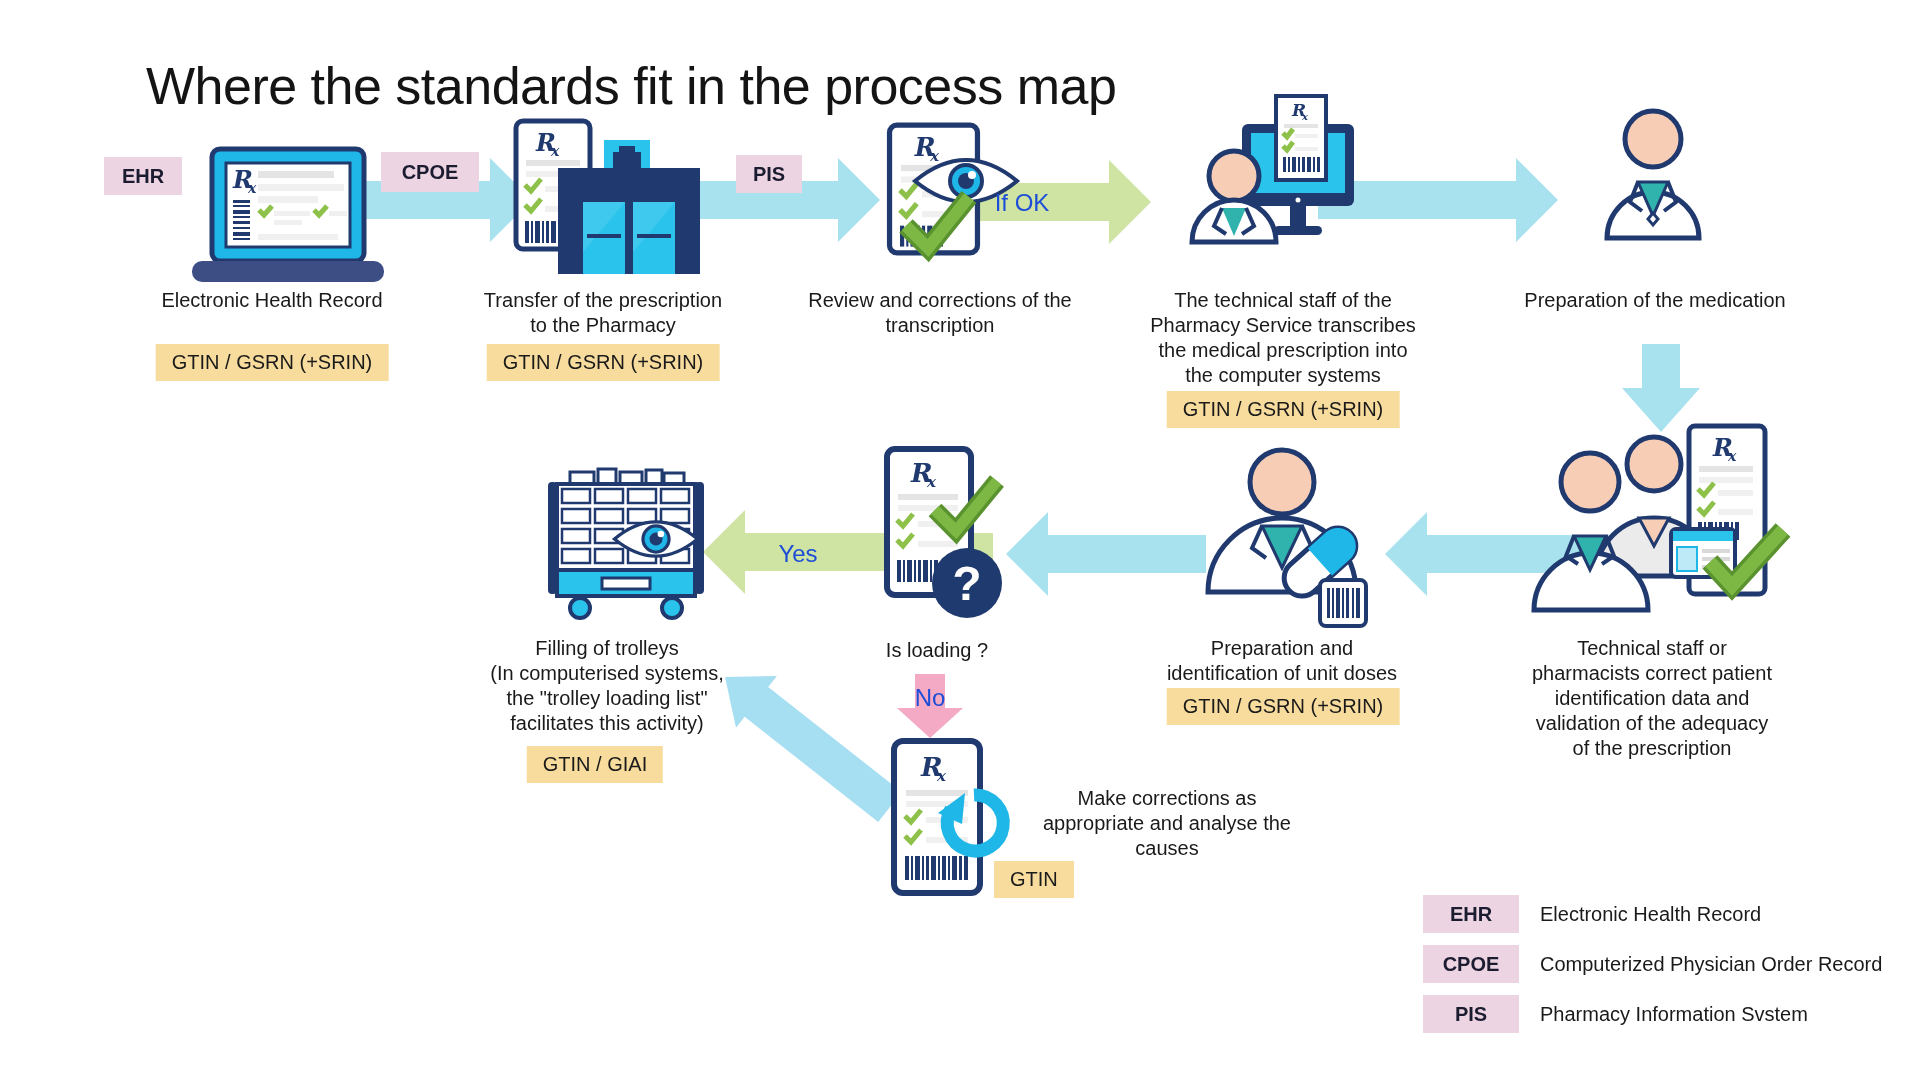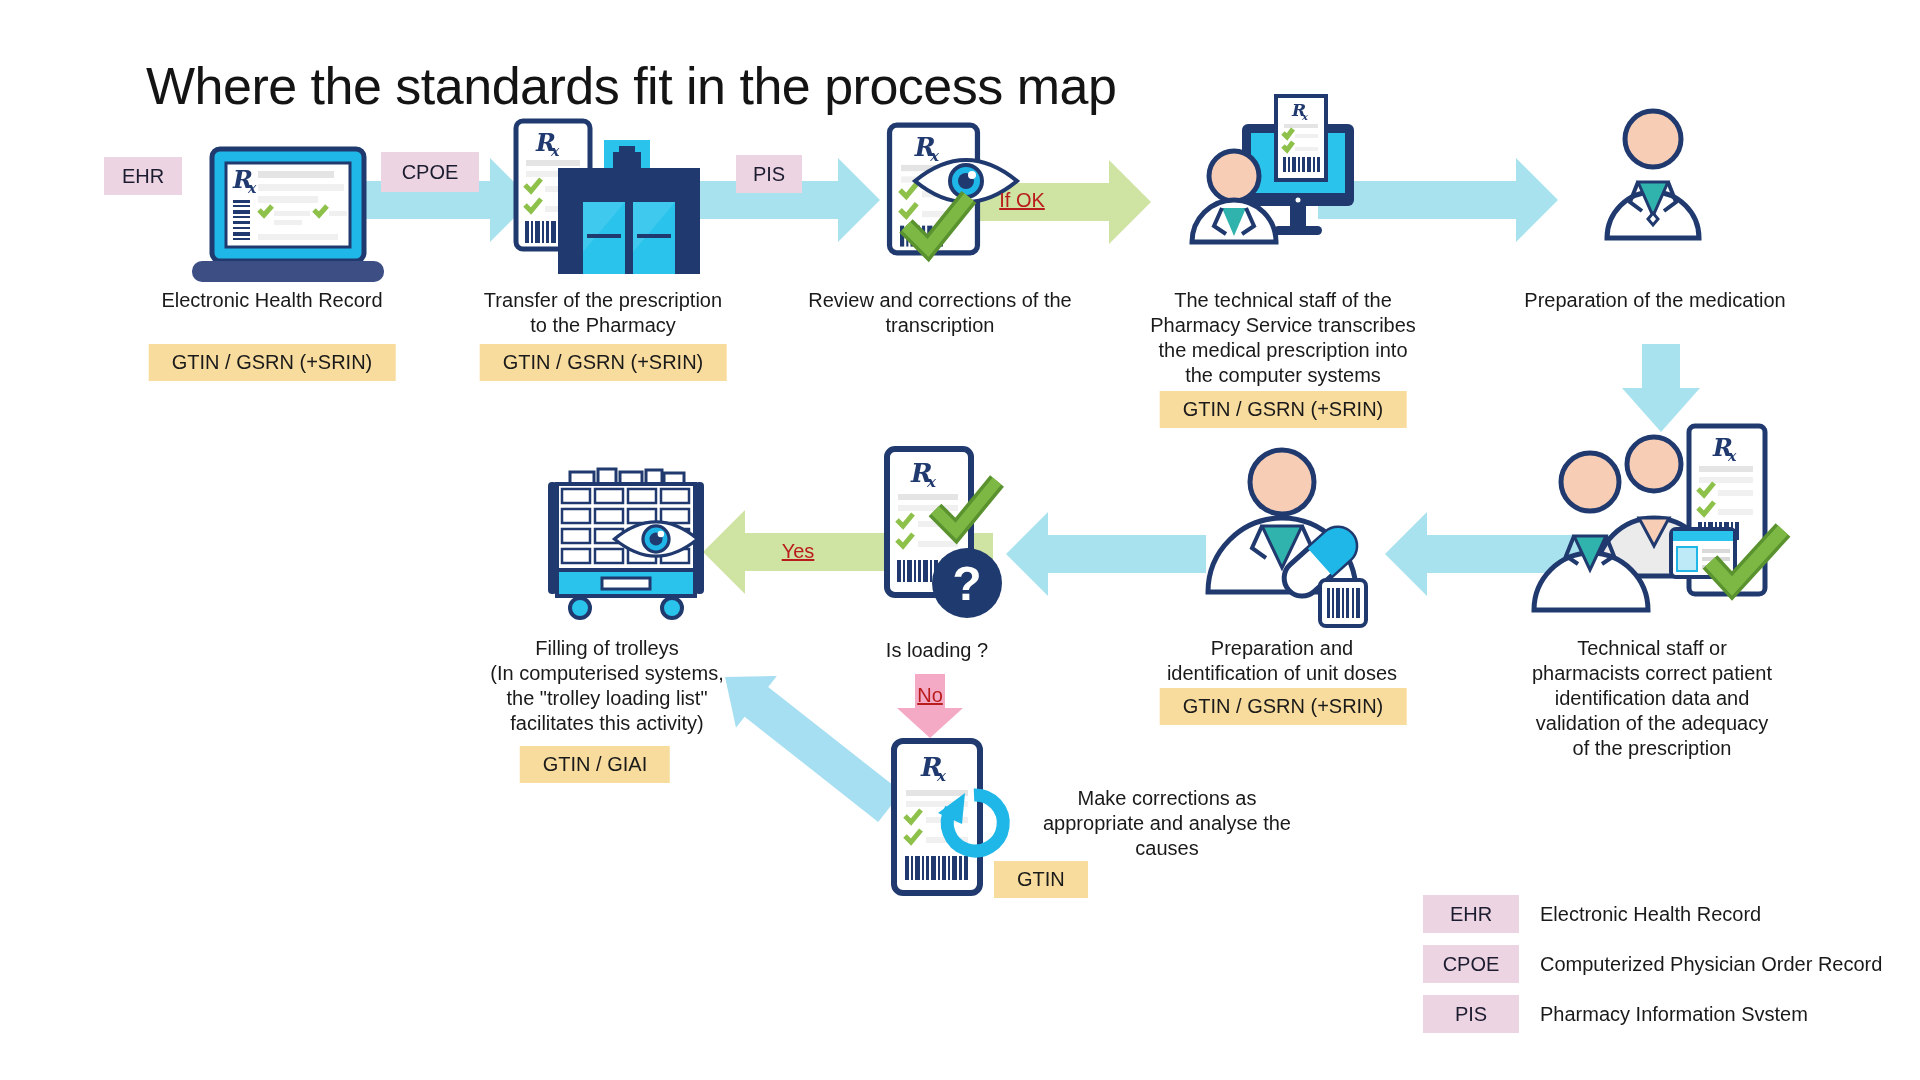--- a/index.html
+++ b/index.html
@@ -17,32 +17,33 @@
     font-size:52px; font-weight:500; letter-spacing:-0.5px; color:#141414;
     white-space:nowrap;
   }
   .caption {
     position:absolute; font-size:20px; line-height:25px; color:#1a1a1a;
     text-align:center; white-space:pre-line; transform:translateX(-50%);
   }
   .caption.left { text-align:center; transform:none; }
   .badge-yellow {
     position:absolute; background:#F8DC9D; color:#1a1a1a;
-    font-size:20px; padding:7px 23px; white-space:nowrap;
+    font-size:20px; padding:7px 16px; white-space:nowrap;
     transform:translateX(-50%);
   }
   .badge-yellow.no-center { transform:none; }
   .tag {
     position:absolute; background:#ECD4E2; color:#1c1c30;
     font-size:20px; display:flex; align-items:center; justify-content:center;
     white-space:nowrap;
+    font-weight:bold;
   }
   .arrow-label {
-    position:absolute; font-size:20px; color:#b91c1c;
-    transform:translateX(-50%); white-space:nowrap;text-decoration:underline;
+    position:absolute; font-size:24px; color:#1d4ed8;
+    transform:translateX(-50%); white-space:nowrap;
   }
   .legend-label { position:absolute; font-size:20px; color:#1a1a1a; white-space:nowrap; }
   .rx { font-family:"DejaVu Serif", serif; font-style:italic; font-weight:bold; fill:#203A6F; }
   .mini-check { stroke:#8DC14A; stroke-width:5; fill:none; }
   .gline { fill:#E4E4E4; }
   .gline2 { fill:#F0F0F0; }
 </style>
 </head>
 <body>
 

